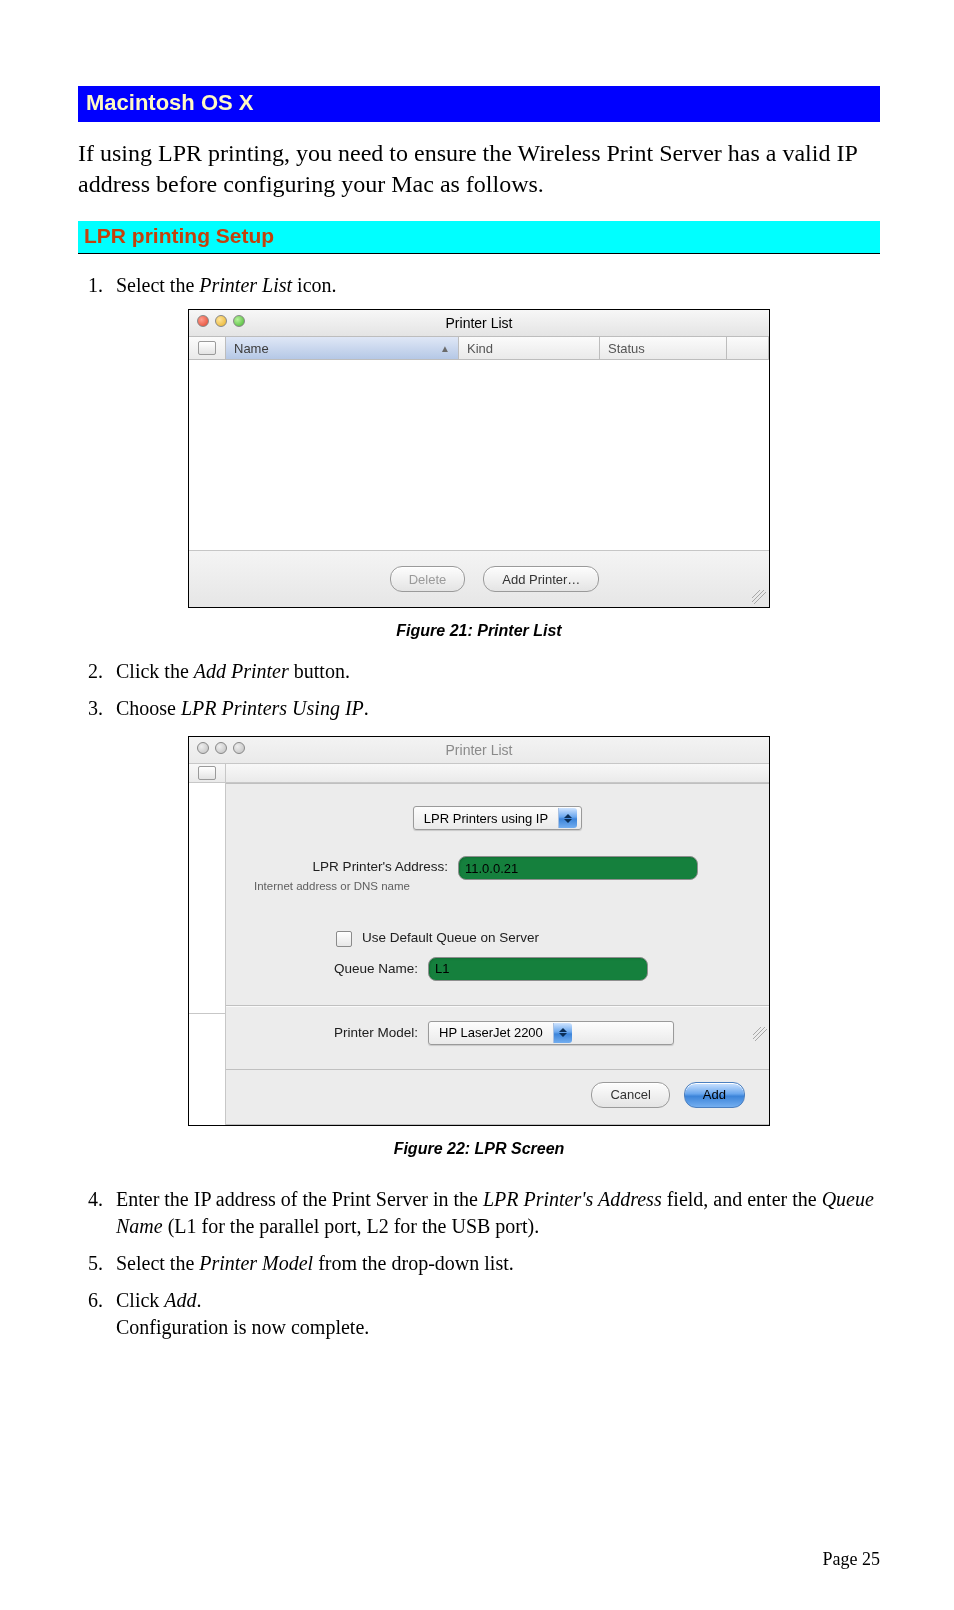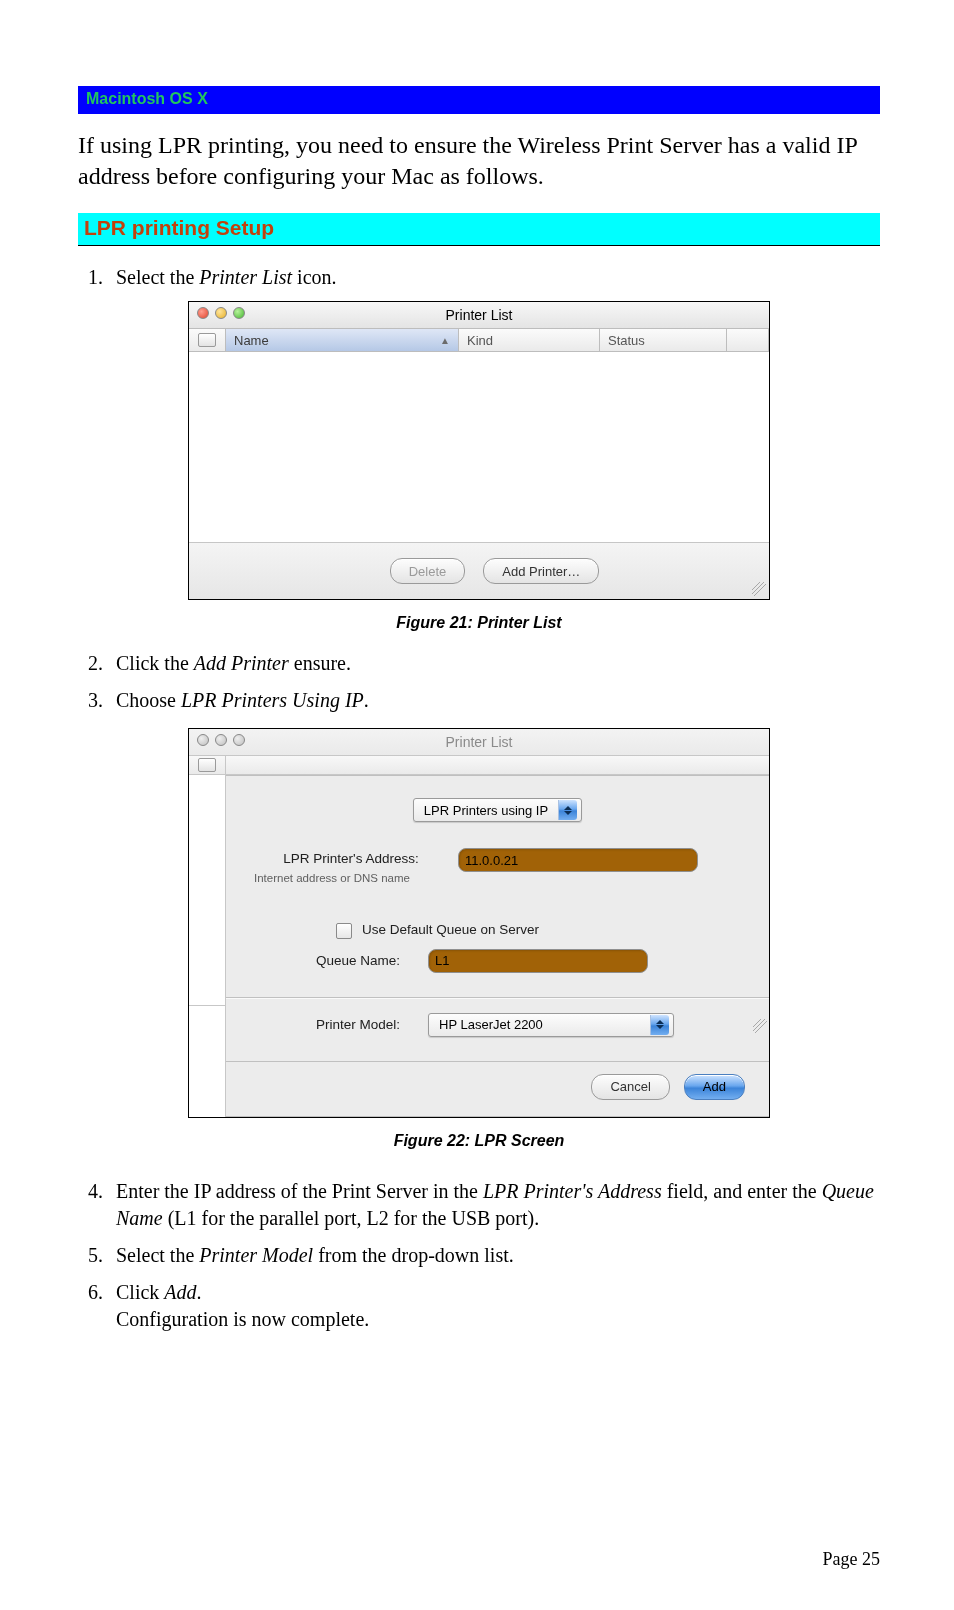--- a/index.html
+++ b/index.html
@@ -11,24 +11,24 @@
   }
   .page {
     width: 954px;
     min-height: 1610px;
     box-sizing: border-box;
     padding: 86px 74px 40px 78px;
     position: relative;
   }
   .h1bar {
     background: #0000ff;
-    color: #22c55e;
+    color: #fef9c3;
     font-family: Arial, Helvetica, sans-serif;
     font-weight: bold;
-    font-size: 16px;
+    font-size: 22px;
     padding: 4px 8px 6px 8px;
   }
   .h2bar {
     background: #00ffff;
     color: #c2410c;
     font-family: Arial, Helvetica, sans-serif;
     font-weight: bold;
     font-size: 21px;
     padding: 3px 6px 5px 6px;
     margin-top: 22px;
@@ -262,34 +262,34 @@
     align-items:center;
     justify-content:center;
     gap:1px;
   }
   .tri-up, .tri-down { width:0;height:0;border-left:4px solid transparent;border-right:4px solid transparent;}
   .tri-up   { border-bottom:4px solid #0b2e56; }
   .tri-down { border-top:4px solid #0b2e56; }
   .textfield {
     height:22px;
     border:1px solid #8f8f8f;
-    background:#a16207;
+    background:#15803d;
     border-radius:8px;
     font-family:"Lucida Grande",Arial,sans-serif;
     font-size:13px;
     padding:0 6px;
     display:inline-flex;
     align-items:center;
     box-shadow: inset 1px 1px 2px rgba(0,0,0,.15);
   }
   .lbl {
     font-family:"Lucida Grande",Arial,sans-serif;
     font-size:13.5px;
     color:#202020;
-    text-align:center;
+    text-align:right;
   }
   .lbl.small { font-size:11.5px; color:#606060; }
   .chk {
     width:14px;height:14px;border:1px solid #8a8a8a;border-radius:2px;
     background:linear-gradient(#fff,#e7e7e7);display:inline-block;vertical-align:middle;
     margin-right:6px;
   }
   .sheet .row { padding:0 28px; }
   .foot-row {
     margin-top:24px;
@@ -349,21 +349,21 @@
     <div class="win-footer">
       <div class="aqua-btn disabled">Delete</div>
       <div class="aqua-btn">Add Printer…</div>
       <div class="size-grip"></div>
     </div>
   </div>
   <div class="figcap">Figure 21: Printer List</div>
 
   <ol class="steps" start="2">
     <li>
-      <span>Click the </span><em>Add Printer</em><span> ensure.</span>
+      <span>Click the </span><em>Add Printer</em><span> button.</span>
     </li>
     <li>
       <span>Choose </span><em>LPR Printers Using IP</em><span>.</span>
     </li>
   </ol>
 
   <div class="fig2-wrap">
     <div class="inactive-title">
       <div class="traffic">
         <div class="dot gray"></div>
@@ -417,21 +417,21 @@
             <div class="lbl" style="width:120px;">Queue Name:</div>
             <div class="textfield" style="width:206px;">
               <span>L1</span>
             </div>
           </div>
 
           <div class="divider" style="margin-top:24px;"></div>
 
           <div class="row" style="margin-top:14px;display:flex;align-items:center;gap:10px;padding-left:72px;">
             <div class="lbl" style="width:120px;">Printer Model:</div>
-            <div class="popup" style="width:230px;justify-content:space-between;">
+            <div class="popup" style="width:230px;">
               <span>HP LaserJet 2200</span>
               <span class="cap">
                 <span class="tri-up"></span>
                   <span class="tri-down"></span>
               </span>
             </div>
           </div>
 
           <div class="foot-row">
             <div class="aqua-btn">Cancel</div>

